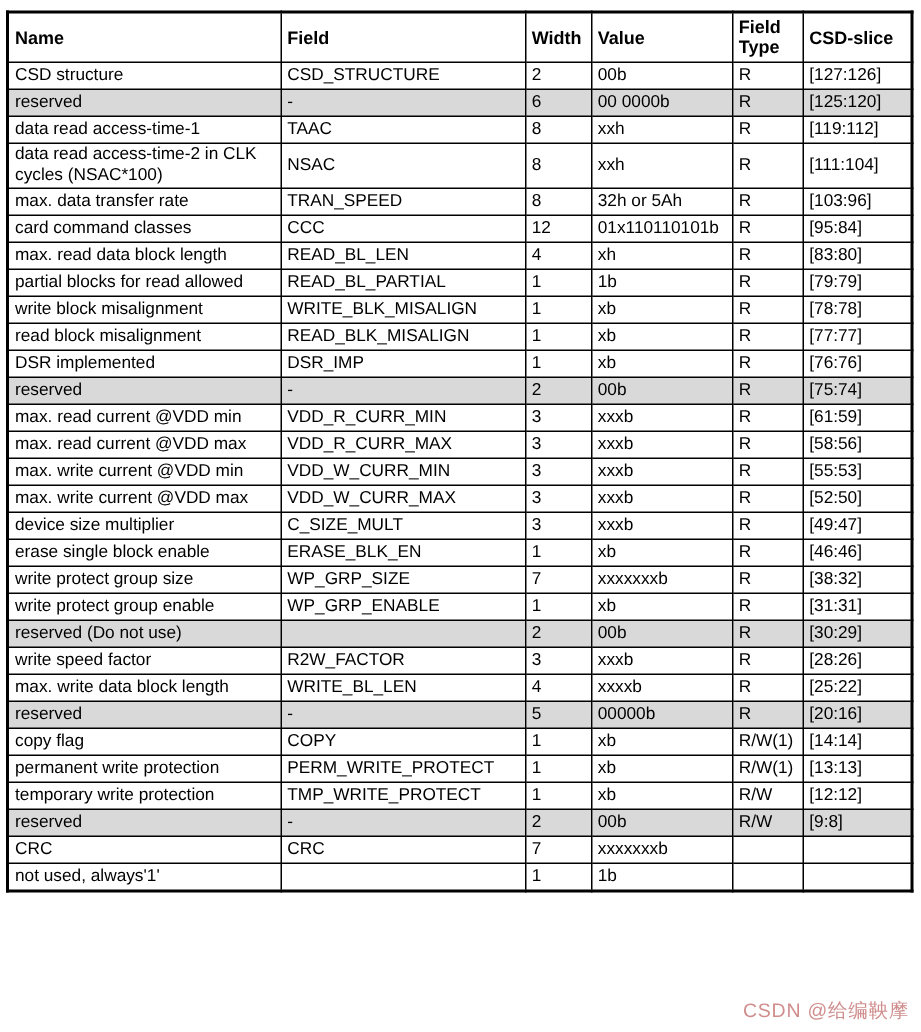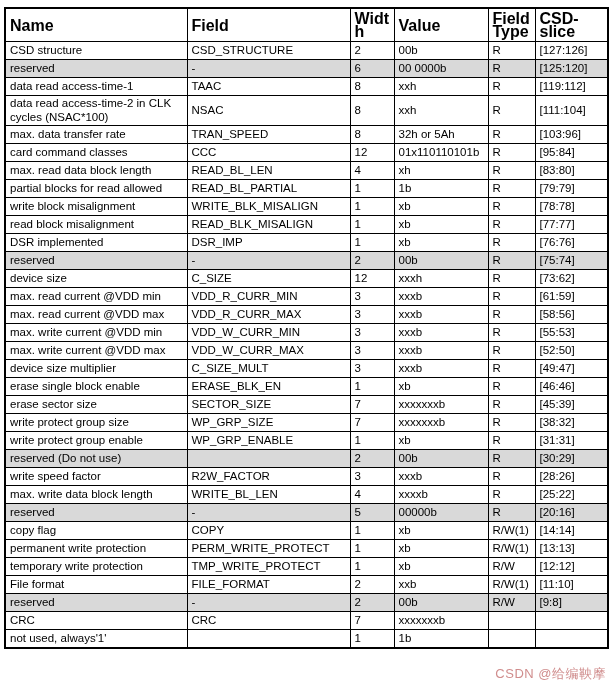--- a/index.html
+++ b/index.html
@@ -29,21 +29,21 @@
   table.csd td {
     border: 1px solid #000;
     padding: 1px 4px;
     vertical-align: middle;
     text-align: left;
     overflow: hidden;
     word-wrap: break-word;
   }
   table.csd thead th {
     font-weight: bold;
-    font-size: 16px;
+    font-size: 12px;
     height: 30px;
     background: #ffffff;
     line-height: 13px;
   }
   table.csd tbody td {
     height: 15px;
     line-height: 13.5px;
   }
   tr.shaded td {
     background: #d9d9d9;
@@ -177,28 +177,20 @@
         </tr>
         <tr class="shaded">
           <td>reserved</td>
           <td>-</td>
           <td>2</td>
           <td>00b</td>
           <td>R</td>
           <td>[75:74]</td>
         </tr>
         <tr>
-          <td>device size</td>
-          <td>C_SIZE</td>
-          <td>12</td>
-          <td>xxxh</td>
-          <td>R</td>
-          <td>[73:62]</td>
-        </tr>
-        <tr>
           <td>max. read current @VDD min</td>
           <td>VDD_R_CURR_MIN</td>
           <td>3</td>
           <td>xxxb</td>
           <td>R</td>
           <td>[61:59]</td>
         </tr>
         <tr>
           <td>max. read current @VDD max</td>
           <td>VDD_R_CURR_MAX</td>
@@ -231,28 +223,20 @@
           <td>R</td>
           <td>[49:47]</td>
         </tr>
         <tr>
           <td>erase single block enable</td>
           <td>ERASE_BLK_EN</td>
           <td>1</td>
           <td>xb</td>
           <td>R</td>
           <td>[46:46]</td>
-        </tr>
-        <tr>
-          <td>erase sector size</td>
-          <td>SECTOR_SIZE</td>
-          <td>7</td>
-          <td>xxxxxxxb</td>
-          <td>R</td>
-          <td>[45:39]</td>
         </tr>
         <tr>
           <td>write protect group size</td>
           <td>WP_GRP_SIZE</td>
           <td>7</td>
           <td>xxxxxxxb</td>
           <td>R</td>
           <td>[38:32]</td>
         </tr>
         <tr>
@@ -311,28 +295,20 @@
           <td>R/W(1)</td>
           <td>[13:13]</td>
         </tr>
         <tr>
           <td>temporary write protection</td>
           <td>TMP_WRITE_PROTECT</td>
           <td>1</td>
           <td>xb</td>
           <td>R/W</td>
           <td>[12:12]</td>
-        </tr>
-        <tr>
-          <td>File format</td>
-          <td>FILE_FORMAT</td>
-          <td>2</td>
-          <td>xxb</td>
-          <td>R/W(1)</td>
-          <td>[11:10]</td>
         </tr>
         <tr class="shaded">
           <td>reserved</td>
           <td>-</td>
           <td>2</td>
           <td>00b</td>
           <td>R/W</td>
           <td>[9:8]</td>
         </tr>
         <tr>

